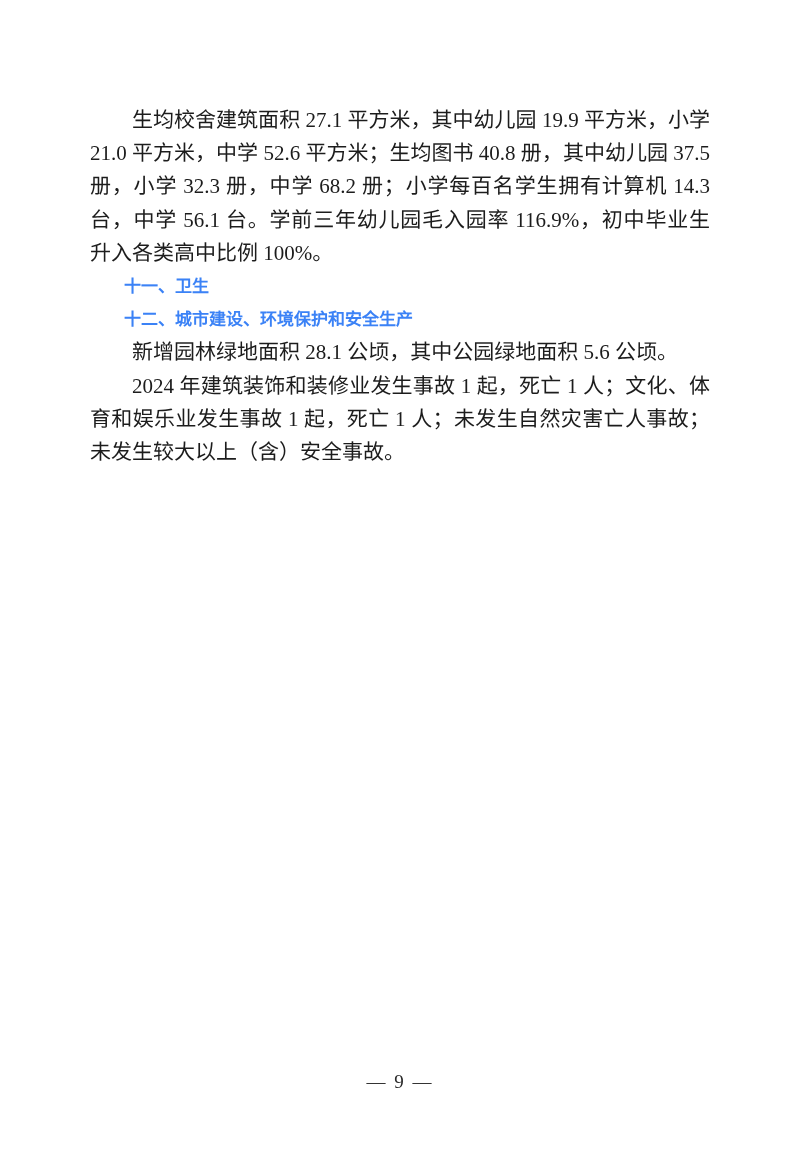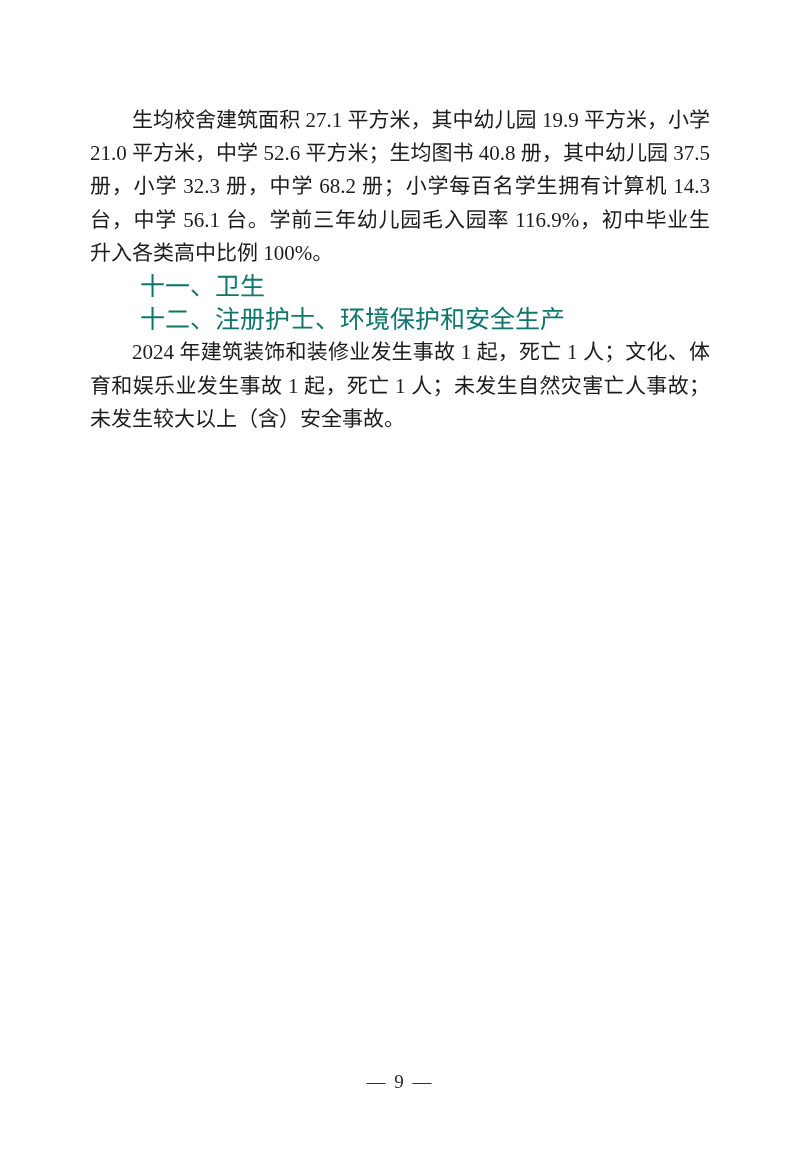--- a/index.html
+++ b/index.html
@@ -29,25 +29,25 @@
   }
   p.body {
     margin: 0;
     padding: 0;
     text-indent: 2em;
   }
   h2.heading {
     margin: 0;
     padding: 0;
     text-indent: 2em;
-    font-size: 25px;
+    font-size: 17px;
     line-height: 33.2px;
-    font-weight: 400;
+    font-weight: 700;
     font-family: "Liberation Sans", "DejaVu Sans", sans-serif;
-    color: #0f766e;
+    color: #3b82f6;
   }
   .footer {
     position: absolute;
     top: 1068px;
     left: 0;
     width: 800px;
     text-align: center;
     font-size: 19px;
     line-height: 28px;
     color: #2a2a2a;
@@ -55,17 +55,18 @@
     font-family: "Liberation Serif", "DejaVu Serif", serif;
   }
 </style>
 </head>
 <body>
 
 <div class="page">
   <div class="content">
     <p class="body">生均校舍建筑面积 27.1 平方米，其中幼儿园 19.9 平方米，小学 21.0 平方米，中学 52.6 平方米；生均图书 40.8 册，其中幼儿园 37.5 册，小学 32.3 册，中学 68.2 册；小学每百名学生拥有计算机 14.3 台，中学 56.1 台。学前三年幼儿园毛入园率 116.9%，初中毕业生升入各类高中比例 100%。</p>
     <h2 class="heading">十一、卫生</h2>
-    <h2 class="heading">十二、注册护士、环境保护和安全生产</h2>
+    <h2 class="heading">十二、城市建设、环境保护和安全生产</h2>
+    <p class="body">新增园林绿地面积 28.1 公顷，其中公园绿地面积 5.6 公顷。</p>
     <p class="body">2024 年建筑装饰和装修业发生事故 1 起，死亡 1 人；文化、体育和娱乐业发生事故 1 起，死亡 1 人；未发生自然灾害亡人事故；未发生较大以上（含）安全事故。</p>
   </div>
   <div class="footer">— 9 —</div>
 </div>
 
 </body></html>

